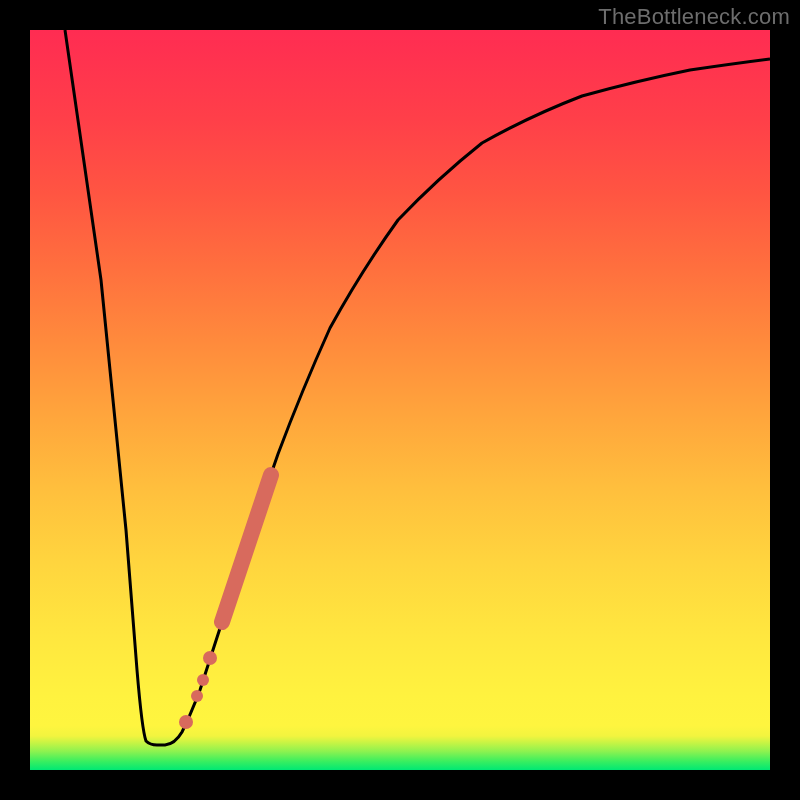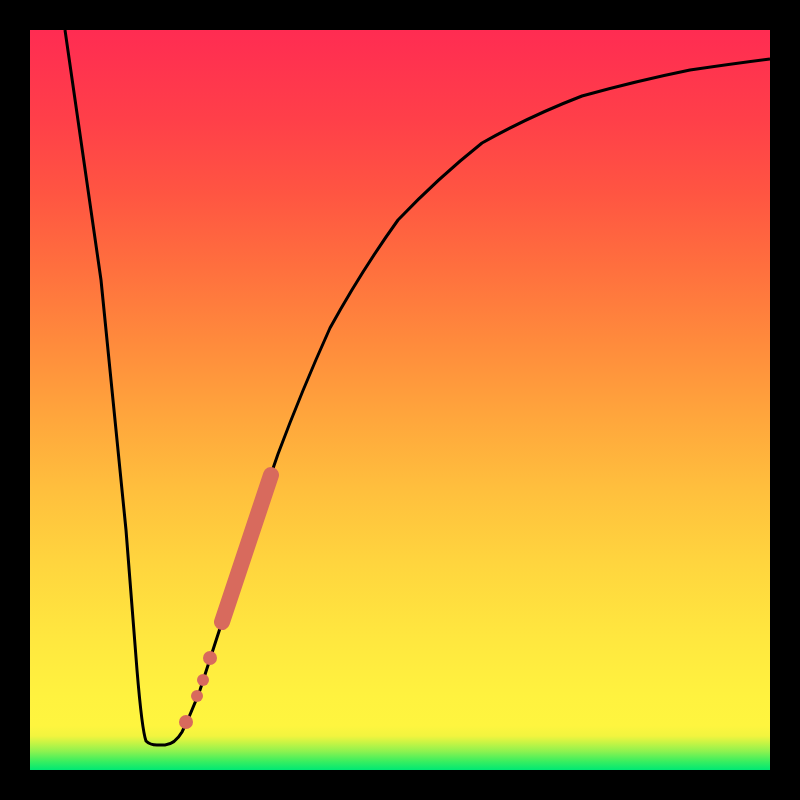--- a/index.html
+++ b/index.html
@@ -102,13 +102,14 @@
 
       <path fill="none" stroke="#d86a5d" stroke-width="16" stroke-linecap="round" d="M 192 592 L 241 445"></path>
 
       <circle cx="180" cy="628" r="7" fill="#d86a5d"></circle>
       <circle cx="173" cy="650" r="6" fill="#d86a5d"></circle>
       <circle cx="167" cy="666" r="6" fill="#d86a5d"></circle>
       <circle cx="156" cy="692" r="7" fill="#d86a5d"></circle>
     </svg>
   </div>
 
+  <div class="watermark">TheBottleneck.com</div>
 </div>
 
 </body></html>

